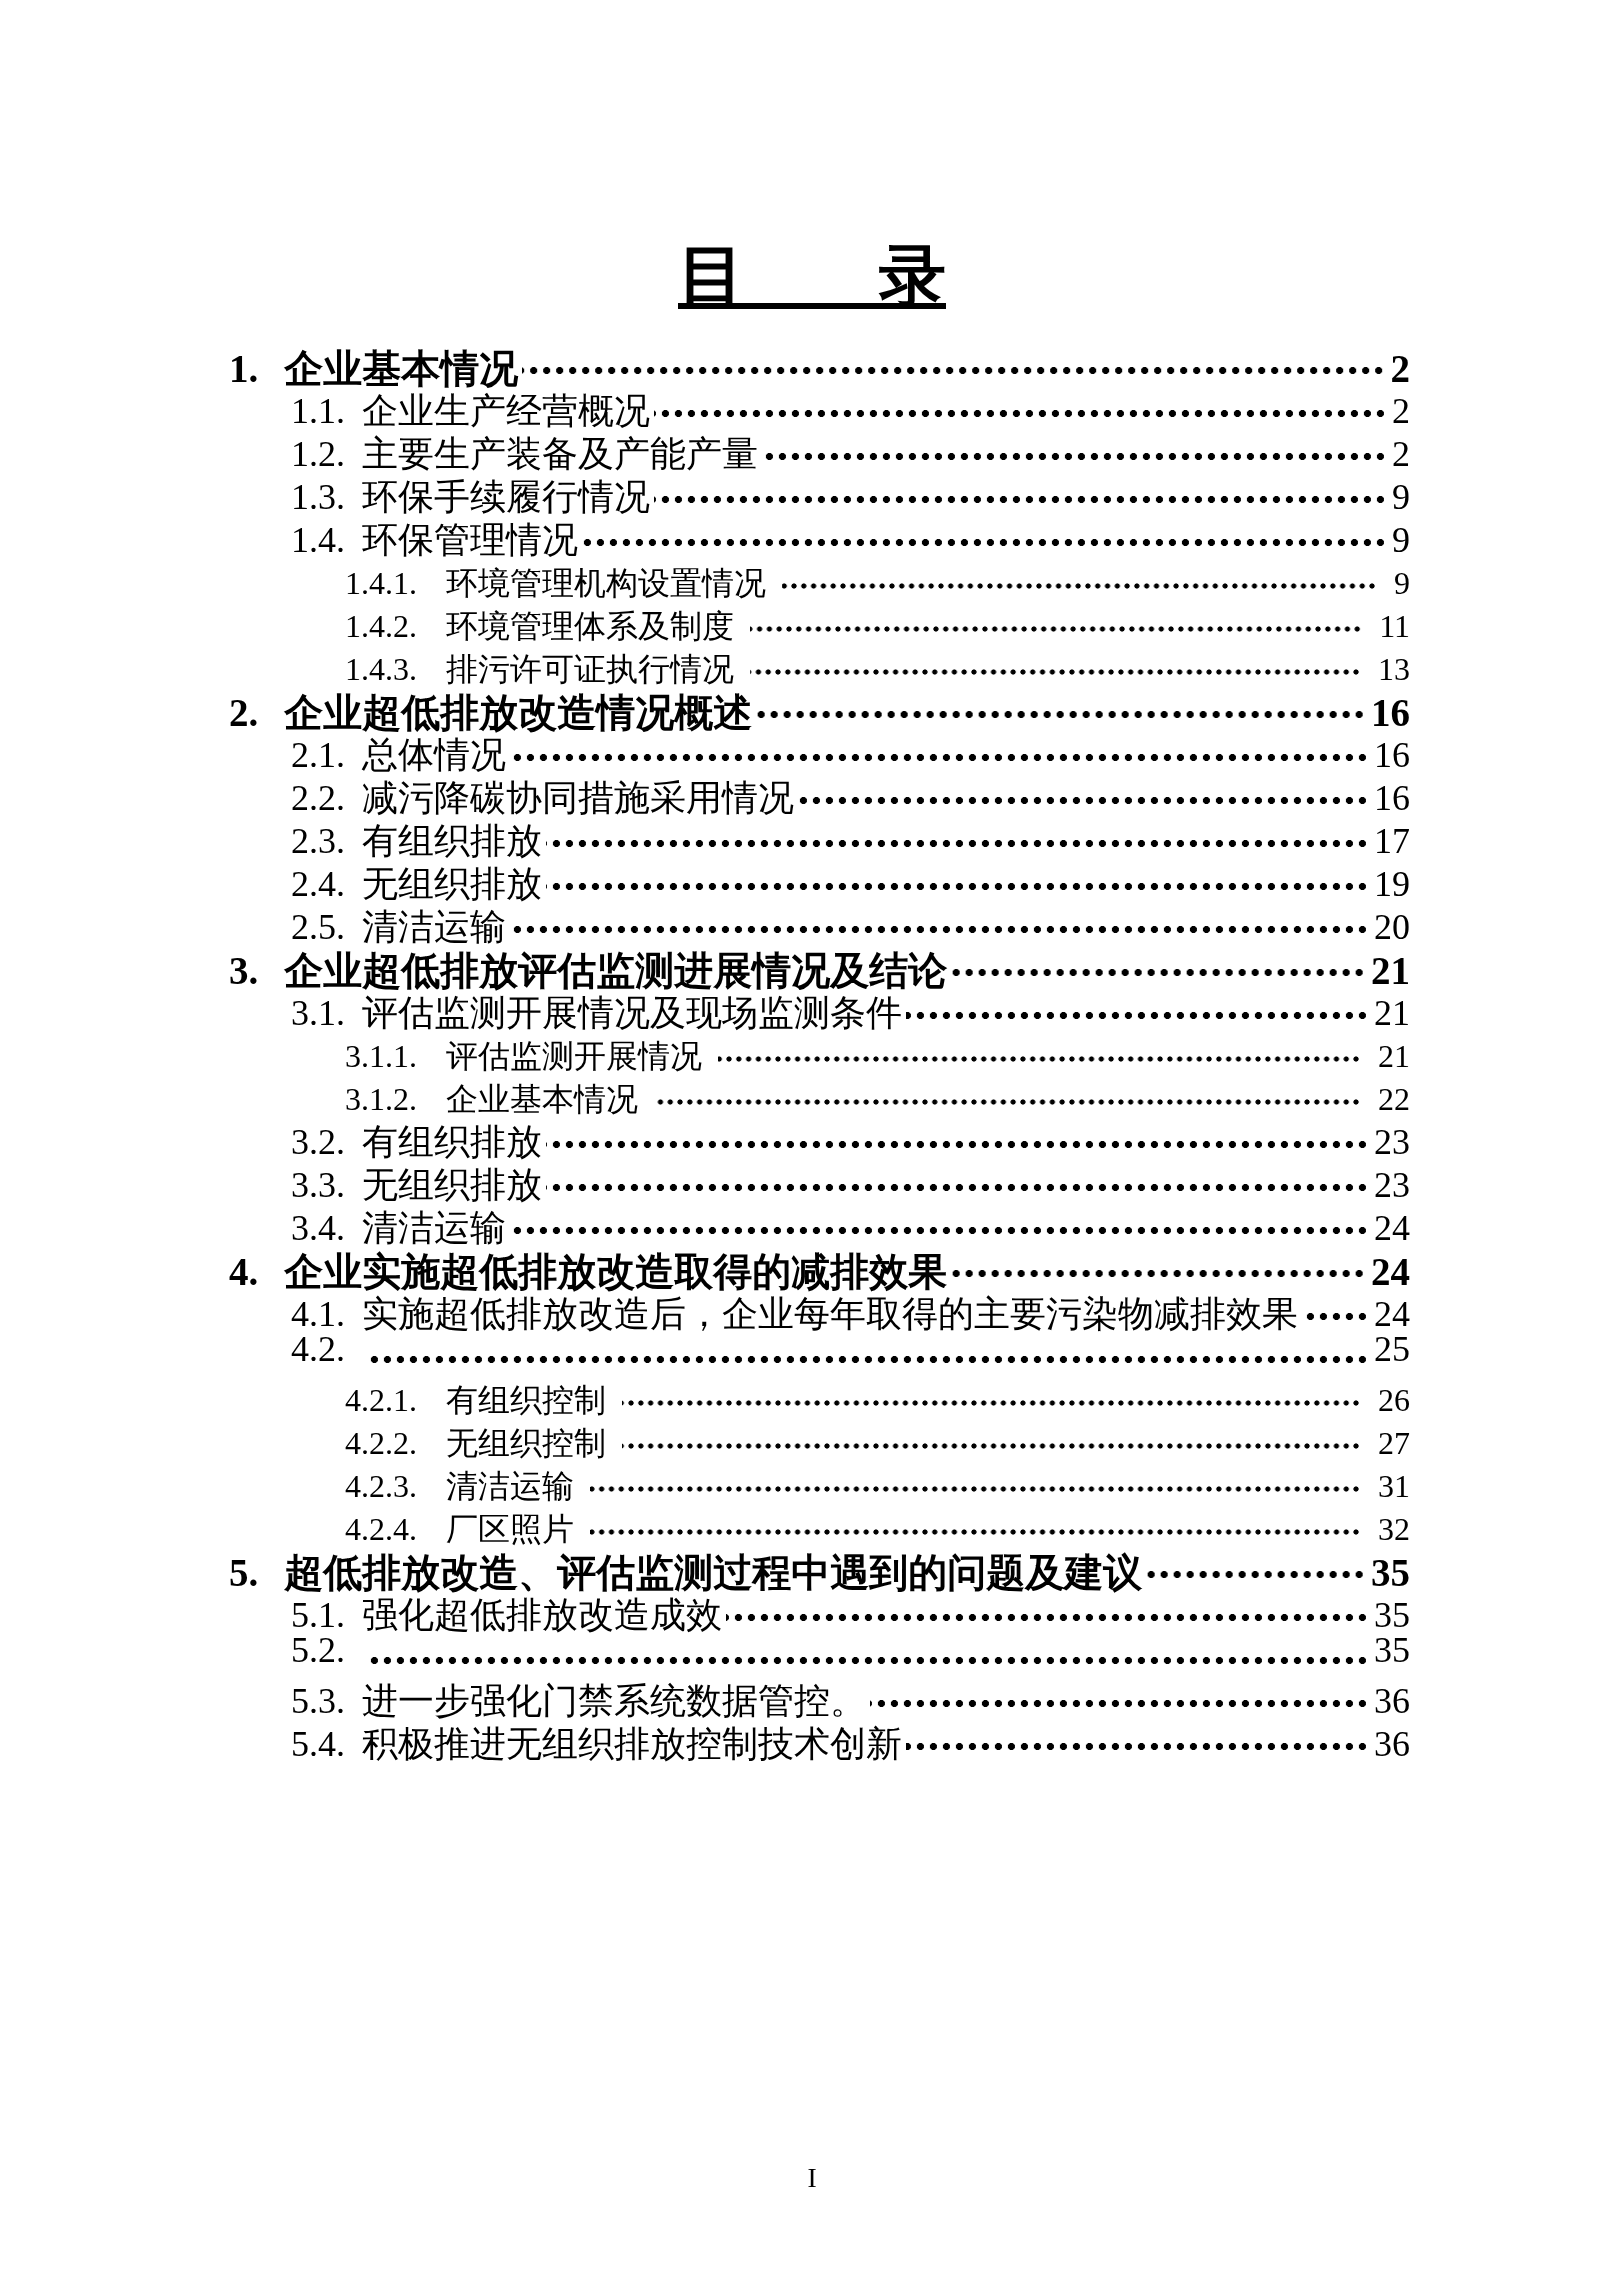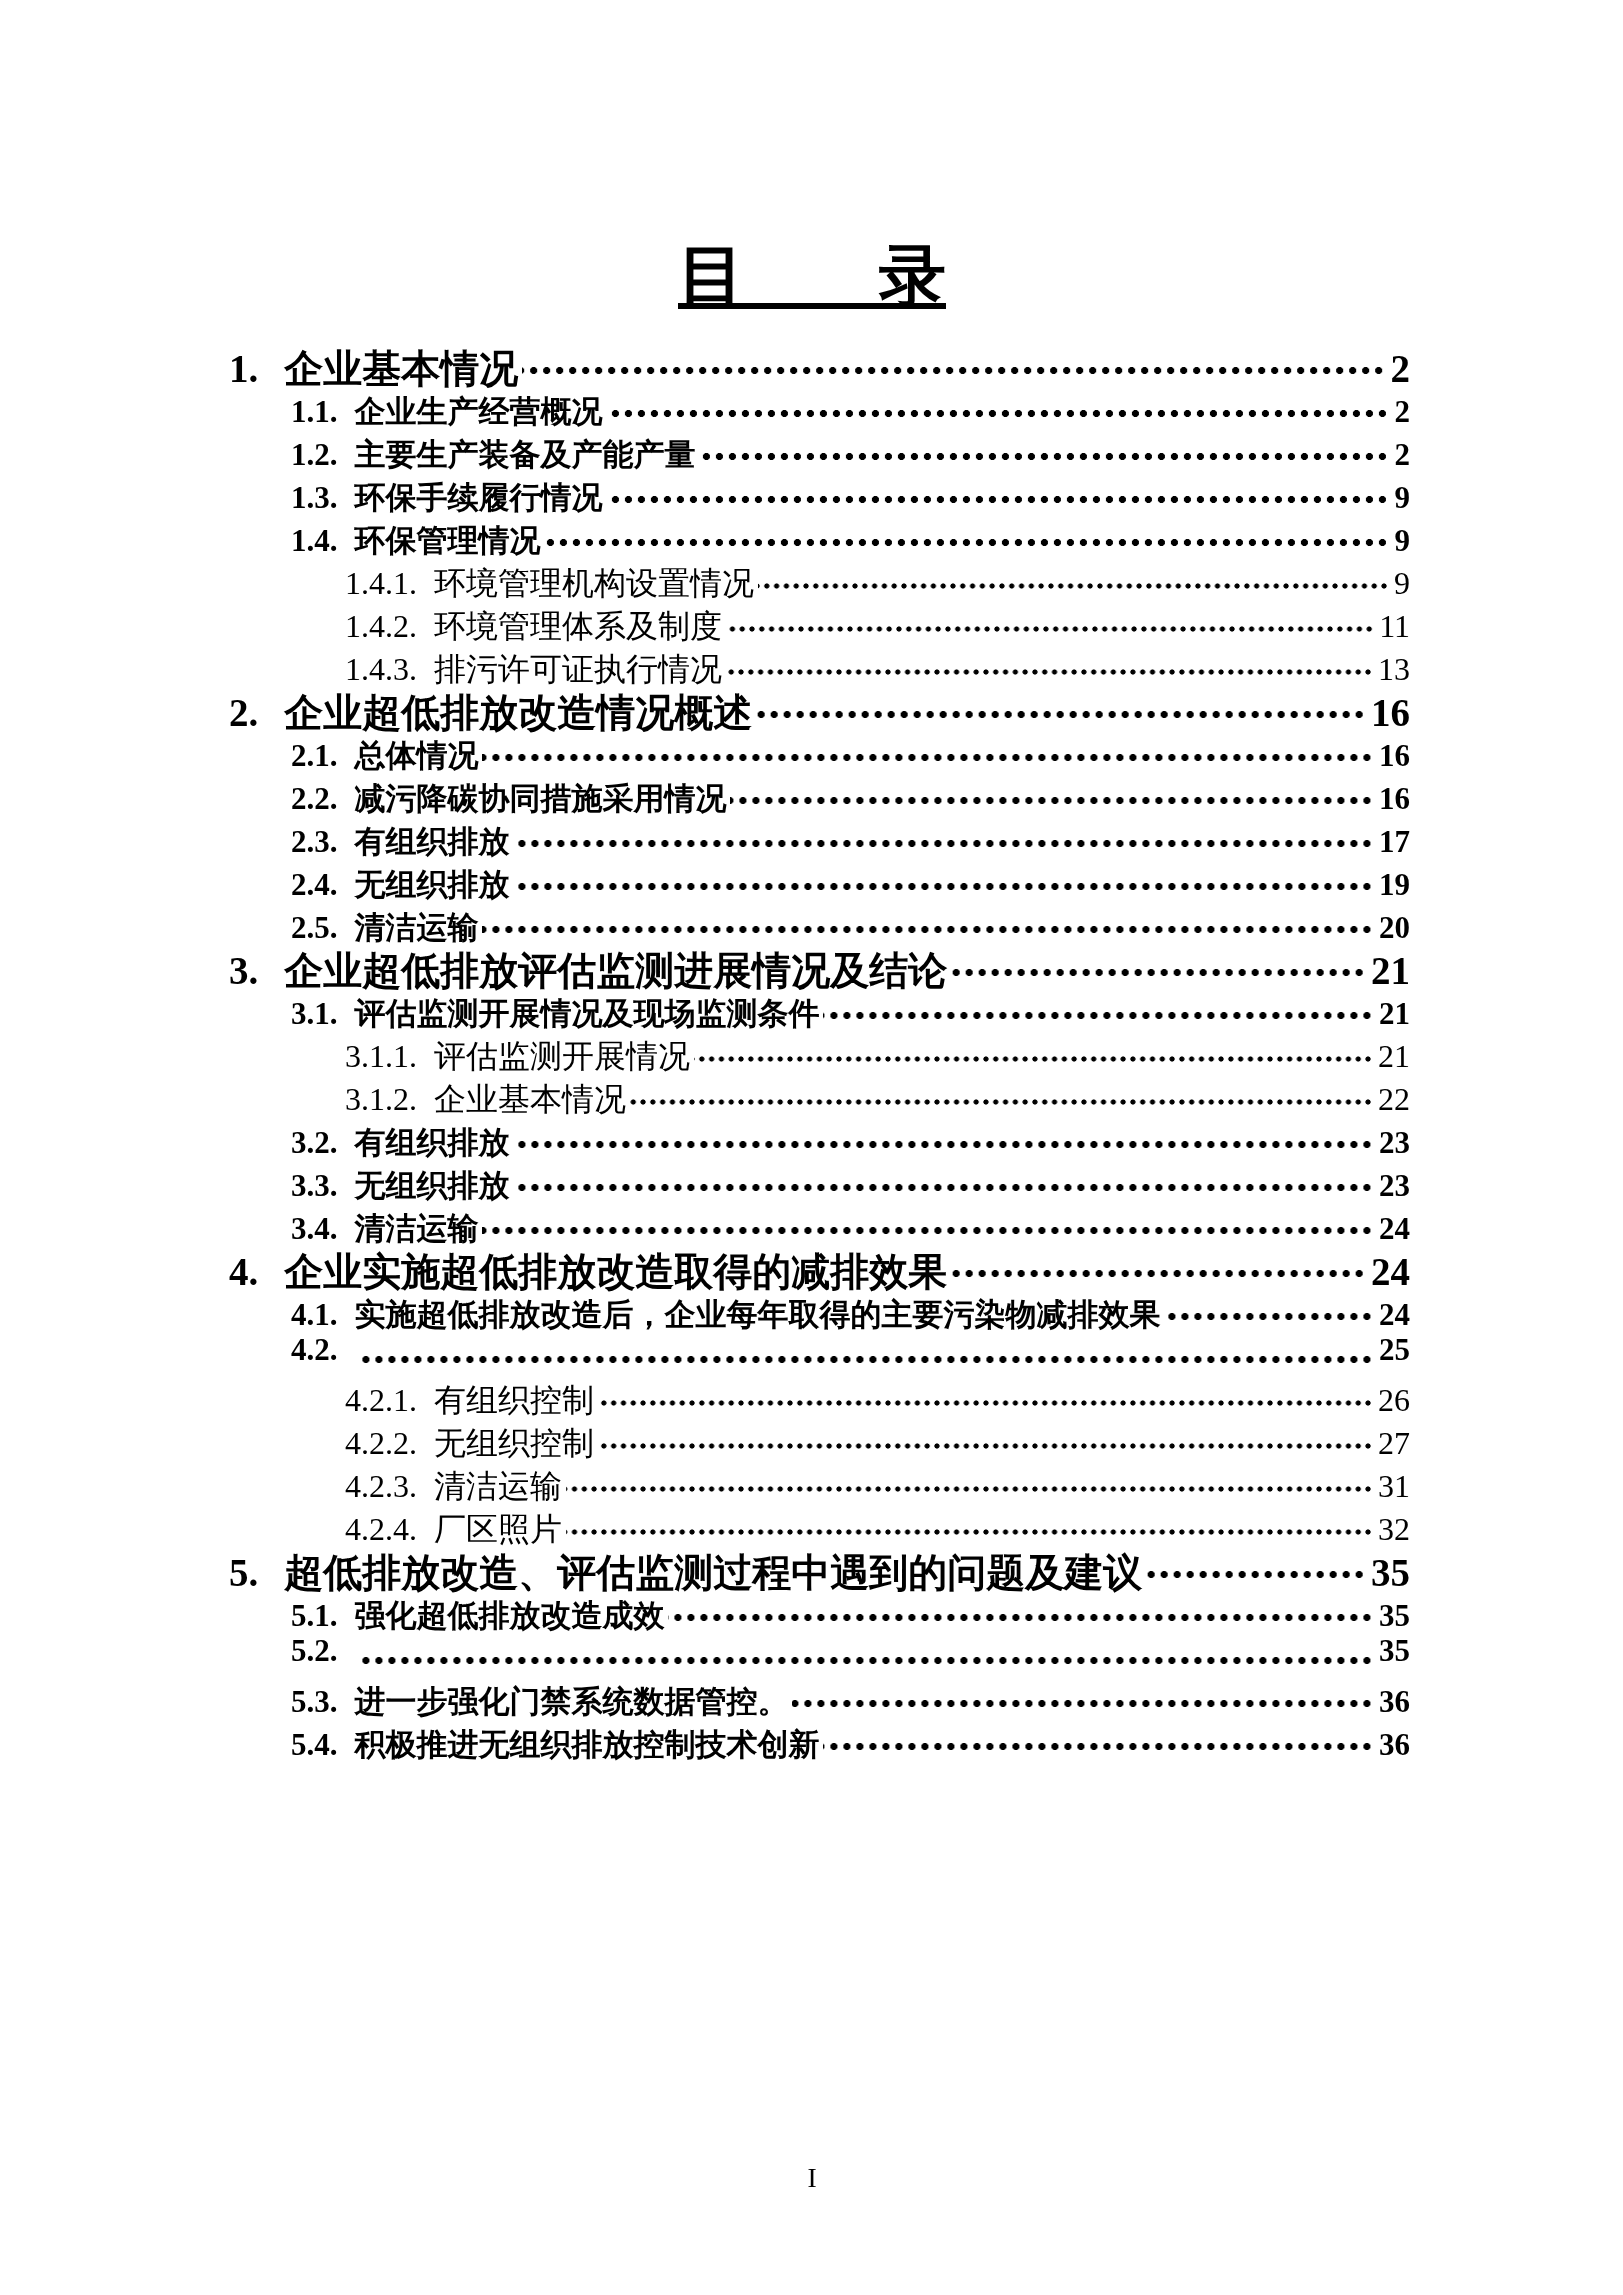--- a/index.html
+++ b/index.html
@@ -34,22 +34,22 @@
     width: 1181px;
   }
   .toc-row {
     display: flex;
     align-items: baseline;
     line-height: 43px;
     height: 43px;
     white-space: nowrap;
   }
   .lv1 { font-size: 39px; font-weight: bold; padding-left: 0; }
-  .lv2 { font-size: 31px; font-weight: bold; padding-left: 62px; }
-  .lv3 { font-size: 32px; font-weight: normal; padding-left: 116px; }
+  .lv2 { font-size: 36px; font-weight: normal; padding-left: 62px; }
+  .lv3 { font-size: 32px; font-weight: normal; padding-left: 116px; gap: 12px; }
   .num  { flex: 0 0 auto; margin-right: 26px; }
   .lv2 .num, .lv3 .num { margin-right: 17px; }
   .label { flex: 0 0 auto; margin-top: 8px; }
   .leader {
     flex: 1 1 auto;
     align-self: flex-end;
     height: 9.2px;
     margin: 0 5.2px 7.2px 3.9px;
     background-image: radial-gradient(circle at 50% 50%, #000 42%, transparent 48%);
     background-size: 13px 9.2px;

